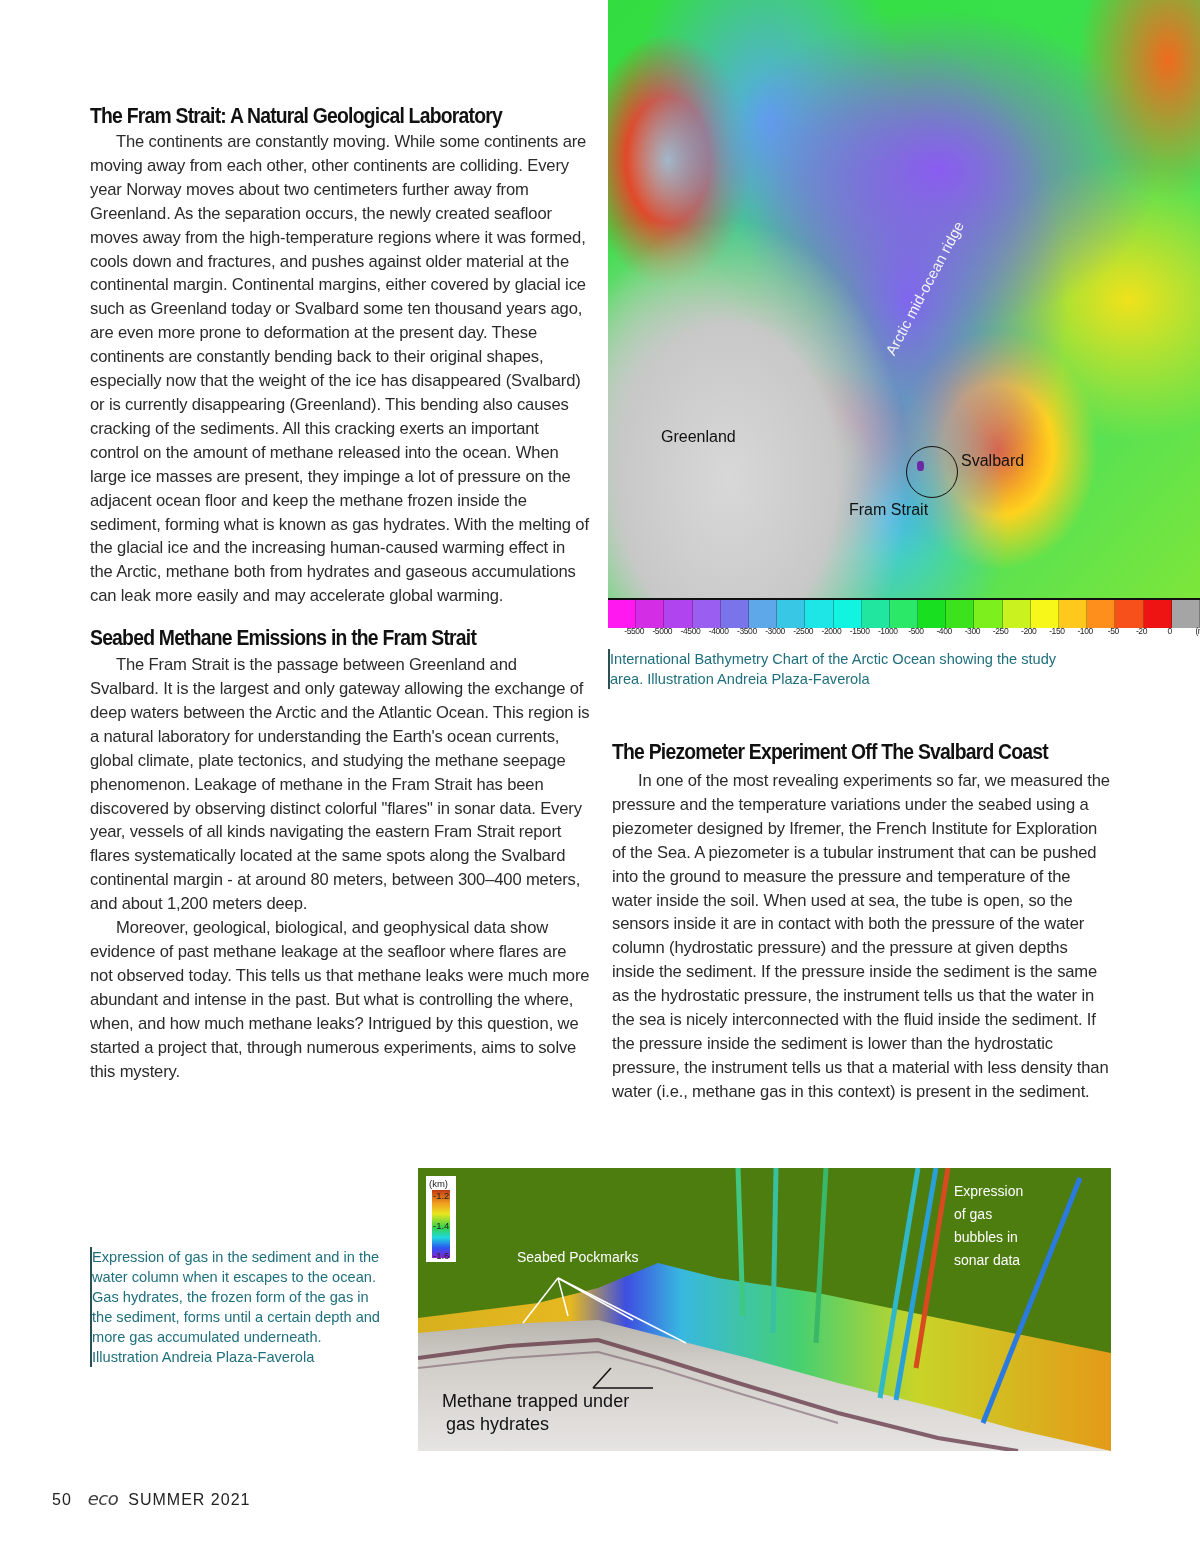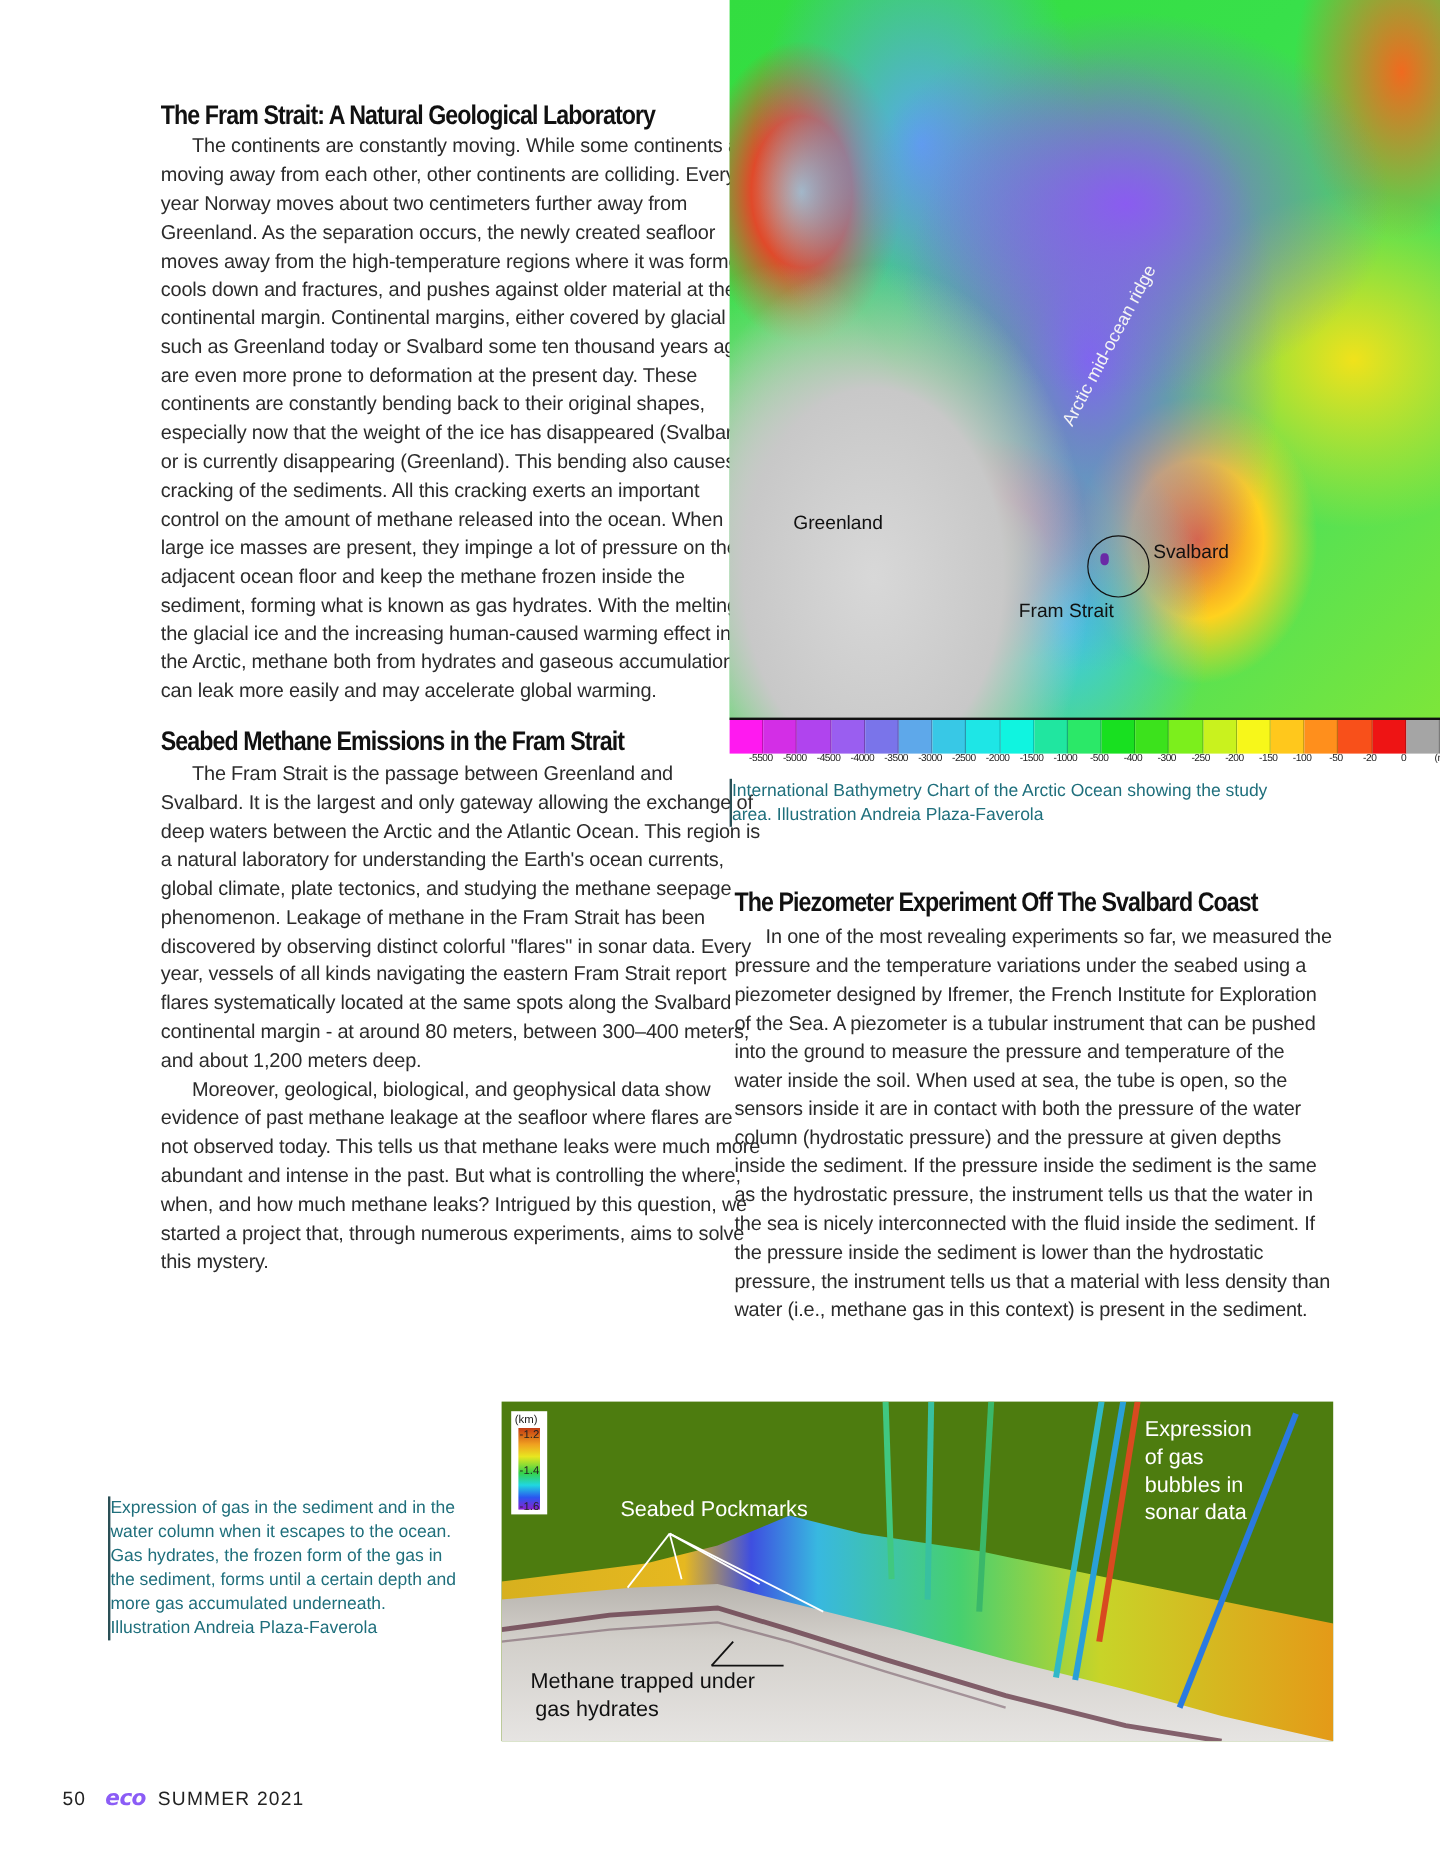--- a/index.html
+++ b/index.html
@@ -55,36 +55,36 @@
   .legend-bar .sw { flex: 1; border-right: 1px solid rgba(0,0,0,0.25); }
   .legend-ticks { position: absolute; left: 608px; top: 626px; width: 592px; height: 12px; display: flex; font-size: 8.5px; color: #222; letter-spacing: -0.4px; margin-left: 12px; }
   .legend-ticks span { flex: 1; text-align: center; }
   
   .seis {
     position: absolute; left: 418px; top: 1168px; width: 693px; height: 283px; overflow: hidden; background: #4d7c0f;
   }
   .seis-surface {
     position: absolute; left: 0; top: 0; width: 693px; height: 283px;
   }
-  .seis-text { position: absolute; color: #fff; font-size: 18px; line-height: 23px; }
+  .seis-text { position: absolute; color: #fff; font-size: 14px; line-height: 23px; }
   .seis-text-dark { position: absolute; color: #111; font-size: 18px; line-height: 23px; }
   .km-scale {
     position: absolute; left: 8px; top: 8px; width: 30px; height: 86px; background: #fff;
     font-size: 9.5px; color: #222;
   }
   .km-grad { position: absolute; left: 6px; top: 14px; width: 18px; height: 68px;
     background: linear-gradient(#c33a12, #f0a020 20%, #e8e620 35%, #36d248 55%, #20d8e0 70%, #2a56f0 85%, #8a20d0); }
   .km-t { position: absolute; left: 7px; font-size: 9.5px; }
   .footer { position: absolute; left: 52px; top: 1488px; font-size: 16px; color: #222; display: flex; align-items: baseline; gap: 10px; letter-spacing: 1px; }
-  .footer .logo { font-weight: 700; font-style: italic; font-size: 18px; letter-spacing: -0.5px; color: #8b5cf6; font-family: "DejaVu Sans", sans-serif; text-align: right; }
+  .footer .logo { font-weight: 400; font-style: italic; font-size: 18px; letter-spacing: -0.5px; color: #404040; font-family: "DejaVu Sans", sans-serif; text-align: right; }
 </style>
 </head>
 <body>
 
-<div class="col" style="left:90px; top:82px; width:500px;margin-left:44px;">
+<div class="col" style="left:90px; top:102px; width:500px;">
   <h2 class="h2">The Fram Strait: A Natural Geological Laboratory</h2>
   <p class="para"><span class="indent"></span><span>The continents are constantly moving. While some continents are moving away from each other, other continents are colliding. Every year Norway moves about two centimeters further away from Greenland. As the separation occurs, the newly created seafloor moves away from the high-temperature regions where it was formed, cools down and fractures, and pushes against older material at the continental margin. Continental margins, either covered by glacial ice such as Greenland today or Svalbard some ten thousand years ago, are even more prone to deformation at the present day. These continents are constantly bending back to their original shapes, especially now that the weight of the ice has disappeared (Svalbard) or is currently disappearing (Greenland). This bending also causes cracking of the sediments. All this cracking exerts an important control on the amount of methane released into the ocean. When large ice masses are present, they impinge a lot of pressure on the adjacent ocean floor and keep the methane frozen inside the sediment, forming what is known as gas hydrates. With the melting of the glacial ice and the increasing human-caused warming effect in the Arctic, methane both from hydrates and gaseous accumulations can leak more easily and may accelerate global warming.</span></p>
 
   <h2 class="h2" style="margin-top:16px;">Seabed Methane Emissions in the Fram Strait</h2>
   <p class="para" style="margin-top:1px;"><span class="indent"></span><span>The Fram Strait is the passage between Greenland and Svalbard. It is the largest and only gateway allowing the exchange of deep waters between the Arctic and the Atlantic Ocean. This region is a natural laboratory for understanding the Earth's ocean currents, global climate, plate tectonics, and studying the methane seepage phenomenon. Leakage of methane in the Fram Strait has been discovered by observing distinct colorful "flares" in sonar data. Every year, vessels of all kinds navigating the eastern Fram Strait report flares systematically located at the same spots along the Svalbard continental margin - at around 80 meters, between 300–400 meters, and about 1,200 meters deep.</span></p>
   <p class="para"><span class="indent"></span><span>Moreover, geological, biological, and geophysical data show evidence of past methane leakage at the seafloor where flares are not observed today. This tells us that methane leaks were much more abundant and intense in the past. But what is controlling the where, when, and how much methane leaks? Intrigued by this question, we started a project that, through numerous experiments, aims to solve this mystery.</span></p>
 </div>
 
 <div class="map"></div>
 <div class="map-label" style="left:661px; top:428px;">Greenland</div>

